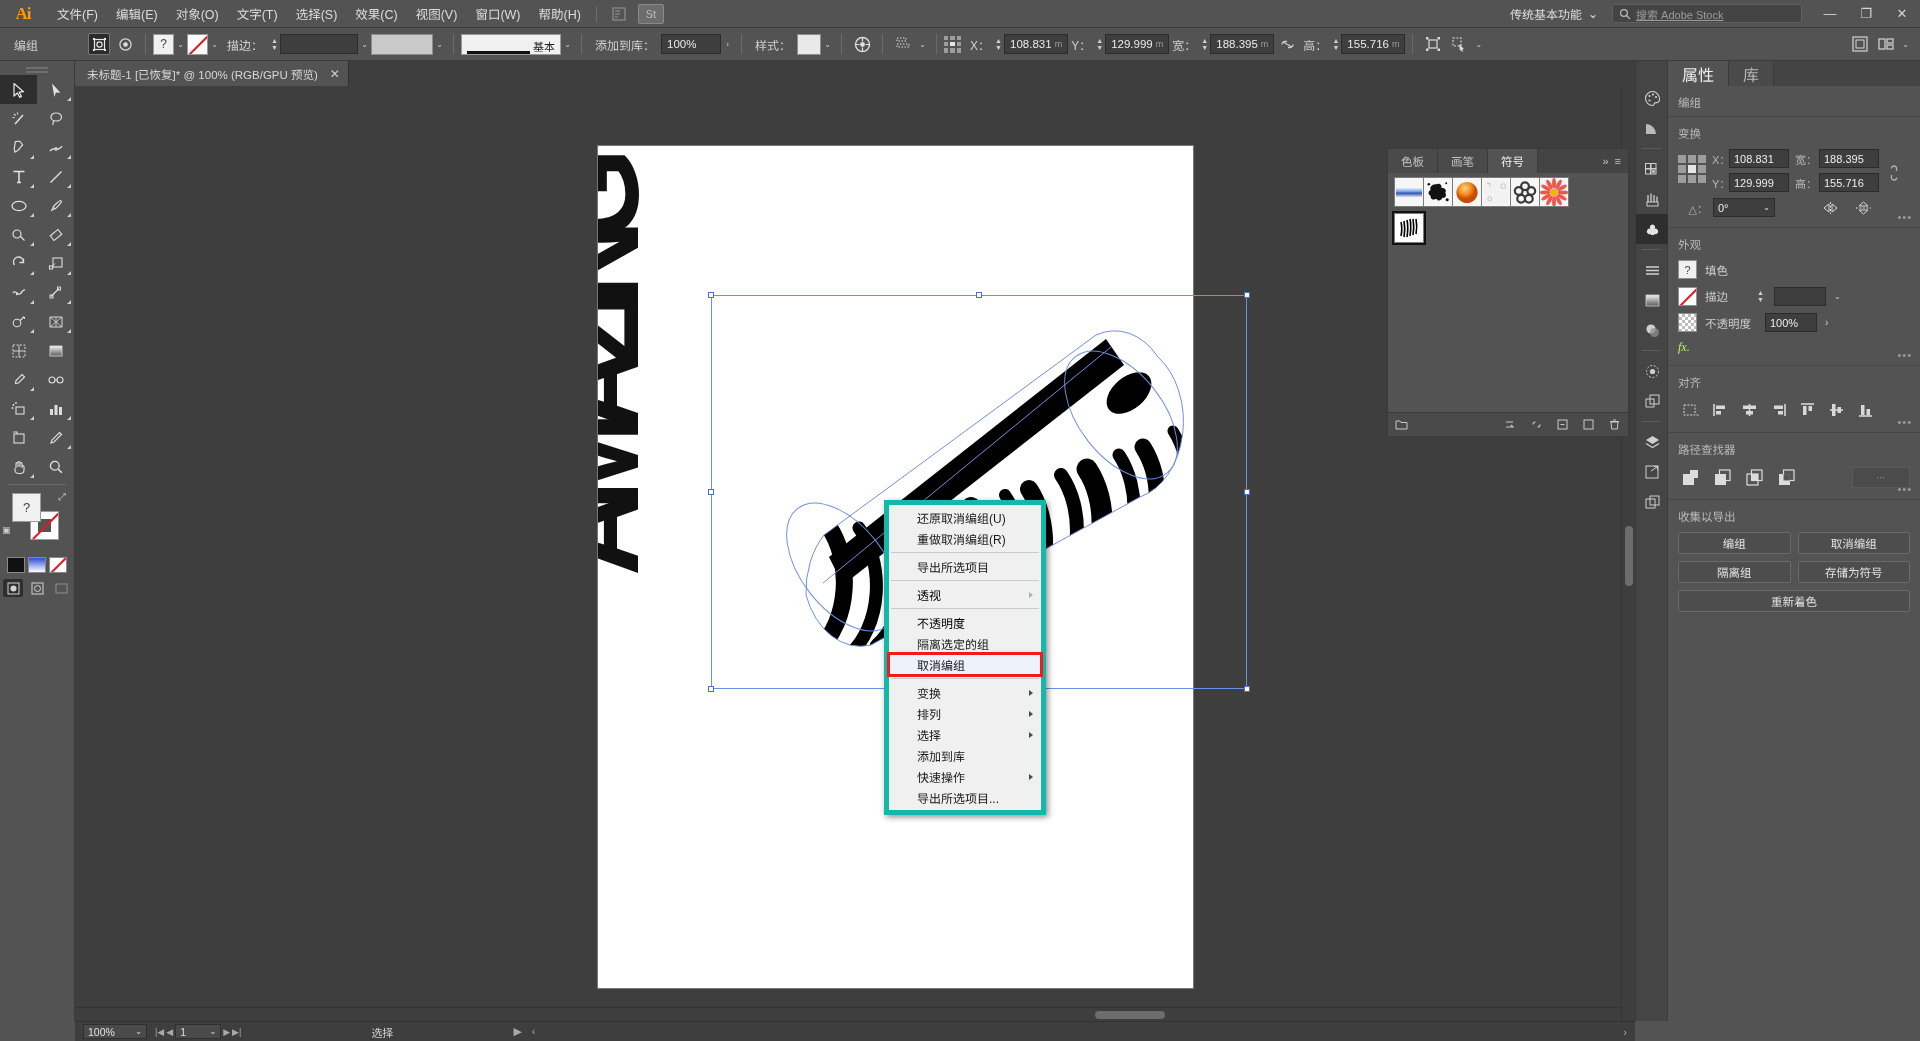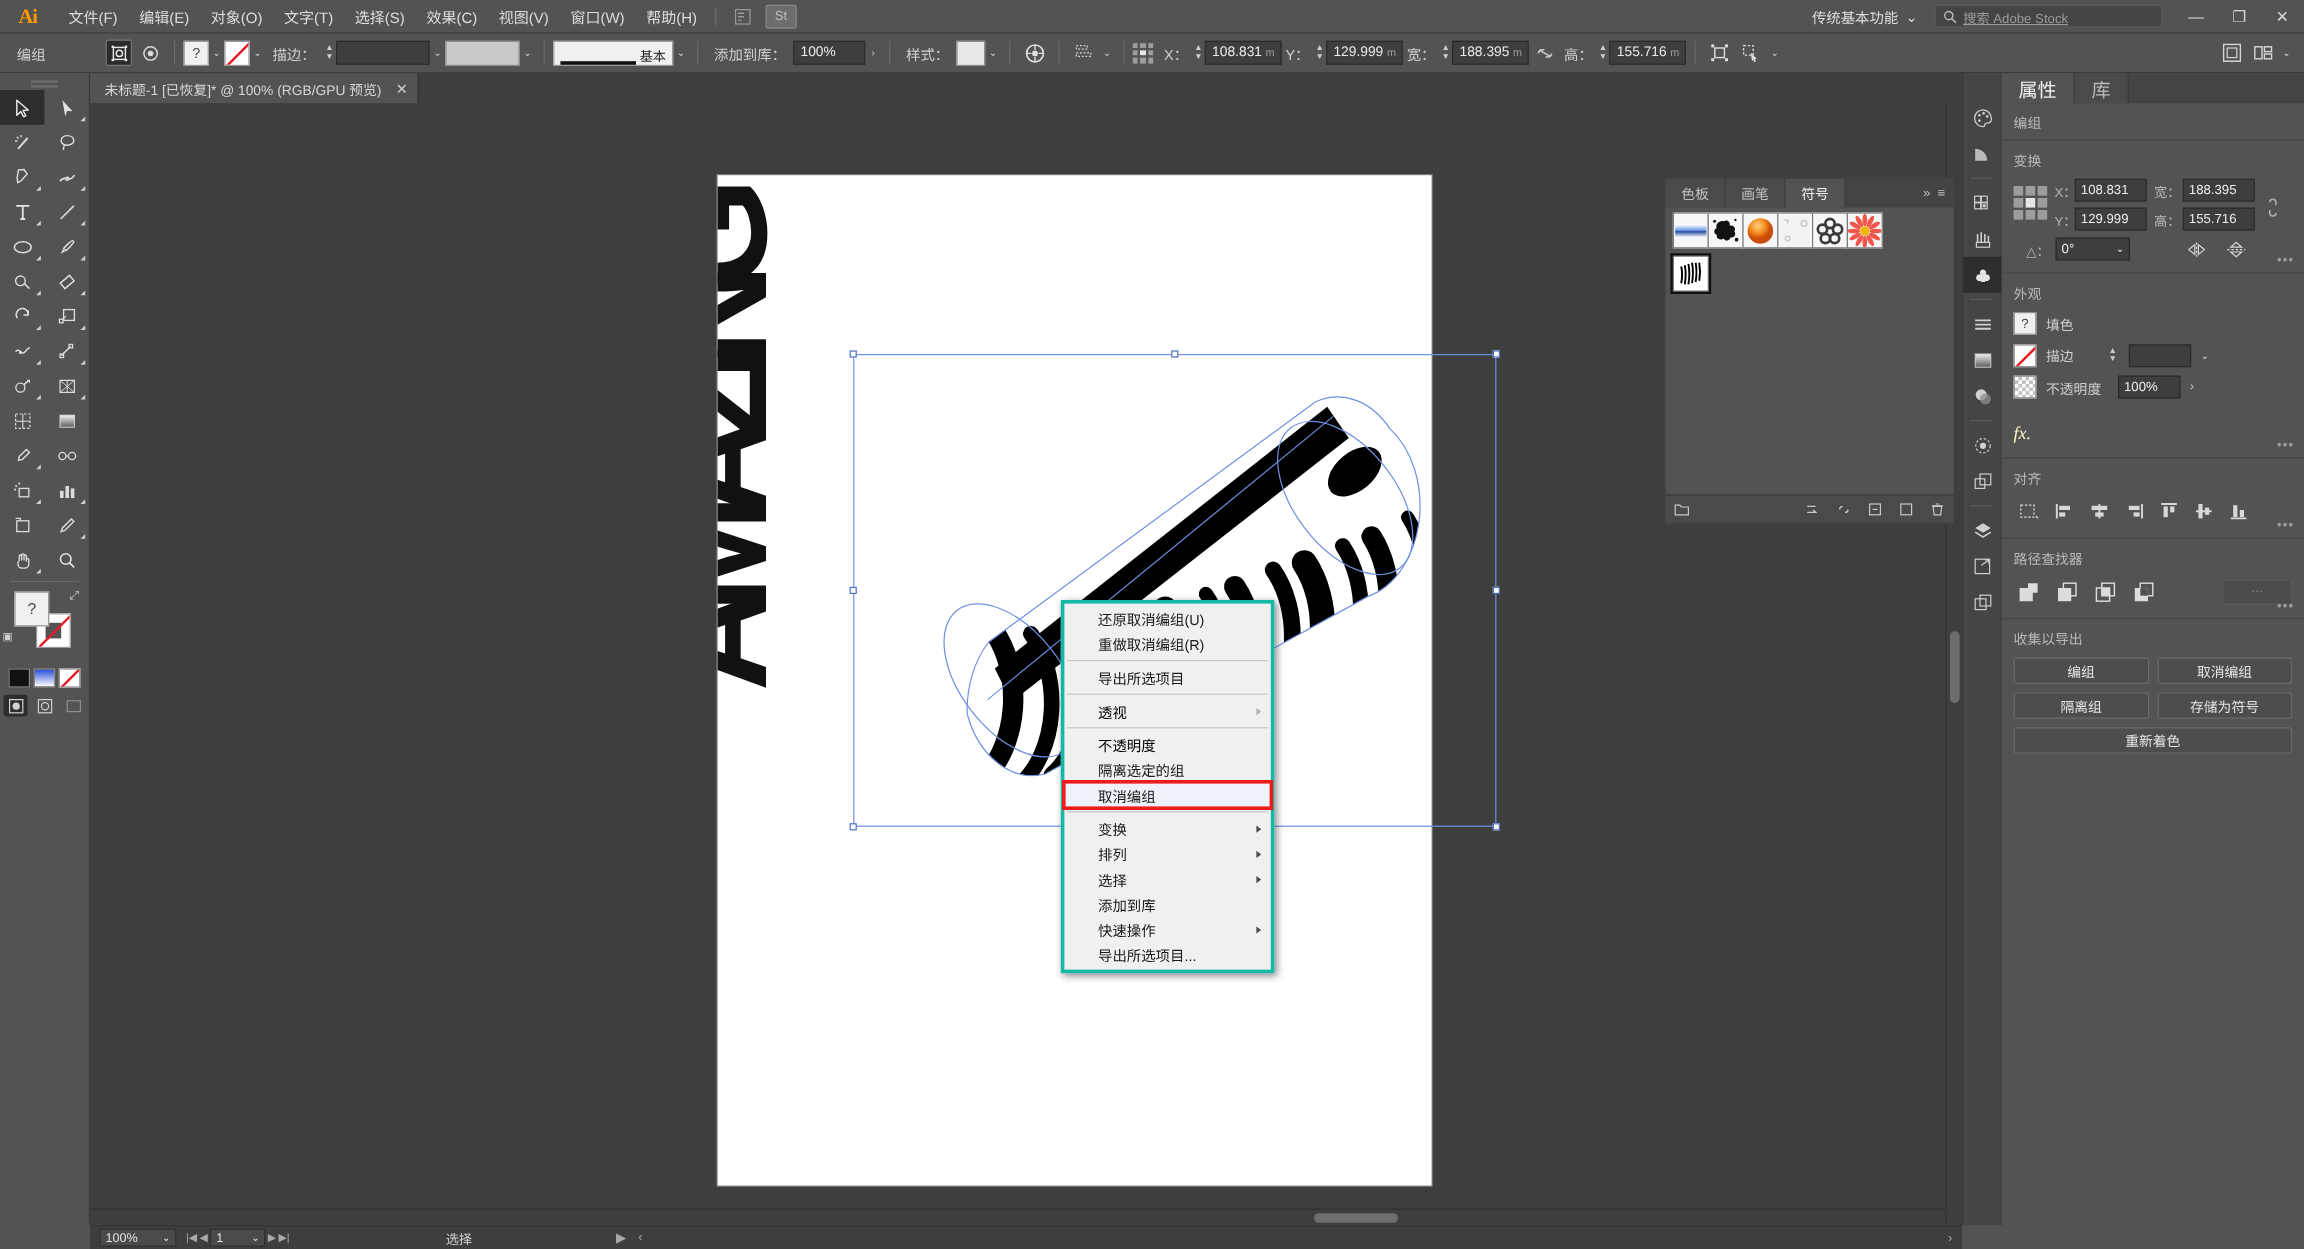--- a/index.html
+++ b/index.html
@@ -183,22 +183,22 @@
     background:#6d6d6d; border-radius:4px; }
   .scroll-h{
     position:absolute; left:0; bottom:0; height:14px; width:1546px; background:#3e3e3e;
     border-top:1px solid #333;
   }
   .scroll-h .thumb{ position:absolute; left:1020px; top:3px; width:70px; height:8px;
     background:#6d6d6d; border-radius:4px; }
 
   
   .ctxmenu{
-    position:absolute; left:884px; top:500px; width:178px;
-    background:#f0f0f0; border:3px solid #14b8a6; box-shadow:2px 2px 6px rgba(0,0,0,.45);
+    position:absolute; left:884px; top:500px; width:162px;
+    background:#f0f0f0; border:5px solid #14b8a6; box-shadow:2px 2px 6px rgba(0,0,0,.45);
     padding:2px 0; z-index:50;
   }
   .ctx-item{
     height:21px; display:flex; align-items:center; padding:0 10px 0 28px;
     font-size:12px; color:#1a1a1a; position:relative; white-space:nowrap;
   }
   .ctx-item.disabled{ color:#000000;font-family:Liberation Serif, serif; }
   .ctx-item .arrow{
     position:absolute; right:8px; top:50%; transform:translateY(-50%);
     border-left:4px solid #4a4a4a; border-top:3.5px solid transparent;
@@ -1223,21 +1223,21 @@
           </span>
         <span class="app-field" style="width:52px"></span>
         <span style="font-size:8px;color:#cfcfcf">⌄</span>
       </div>
       <div class="app-row">
         <span class="app-sw checker"></span>
         <span class="app-lab" style="width:52px">不透明度</span>
         <span class="app-field" style="width:52px">100%</span>
         <span style="font-size:10px;color:#cfcfcf">›</span>
       </div>
-      <div style="margin-top:22px;color:#fef9c3;font-style:italic;font-family:'Liberation Serif',serif;font-size:15px">fx.</div>
+      <div style="margin-top:8px;color:#bef264;font-style:italic;font-family:'Liberation Serif',serif;font-size:12px">fx.</div>
       <div class="pp-dots">•••</div>
     </div>
 
     <div class="pp-section">
       <div class="pp-title">对齐</div>
       <div class="align-row">
         <span class="align-btn">
           <svg width="18" height="16" viewBox="0 0 18 16">
               <rect x="2" y="3" width="11" height="10" fill="none" stroke="#d8d8d8" stroke-dasharray="2 1.4"></rect>
               <path d="M14.5 12l2 2" stroke="#d8d8d8"></path>

